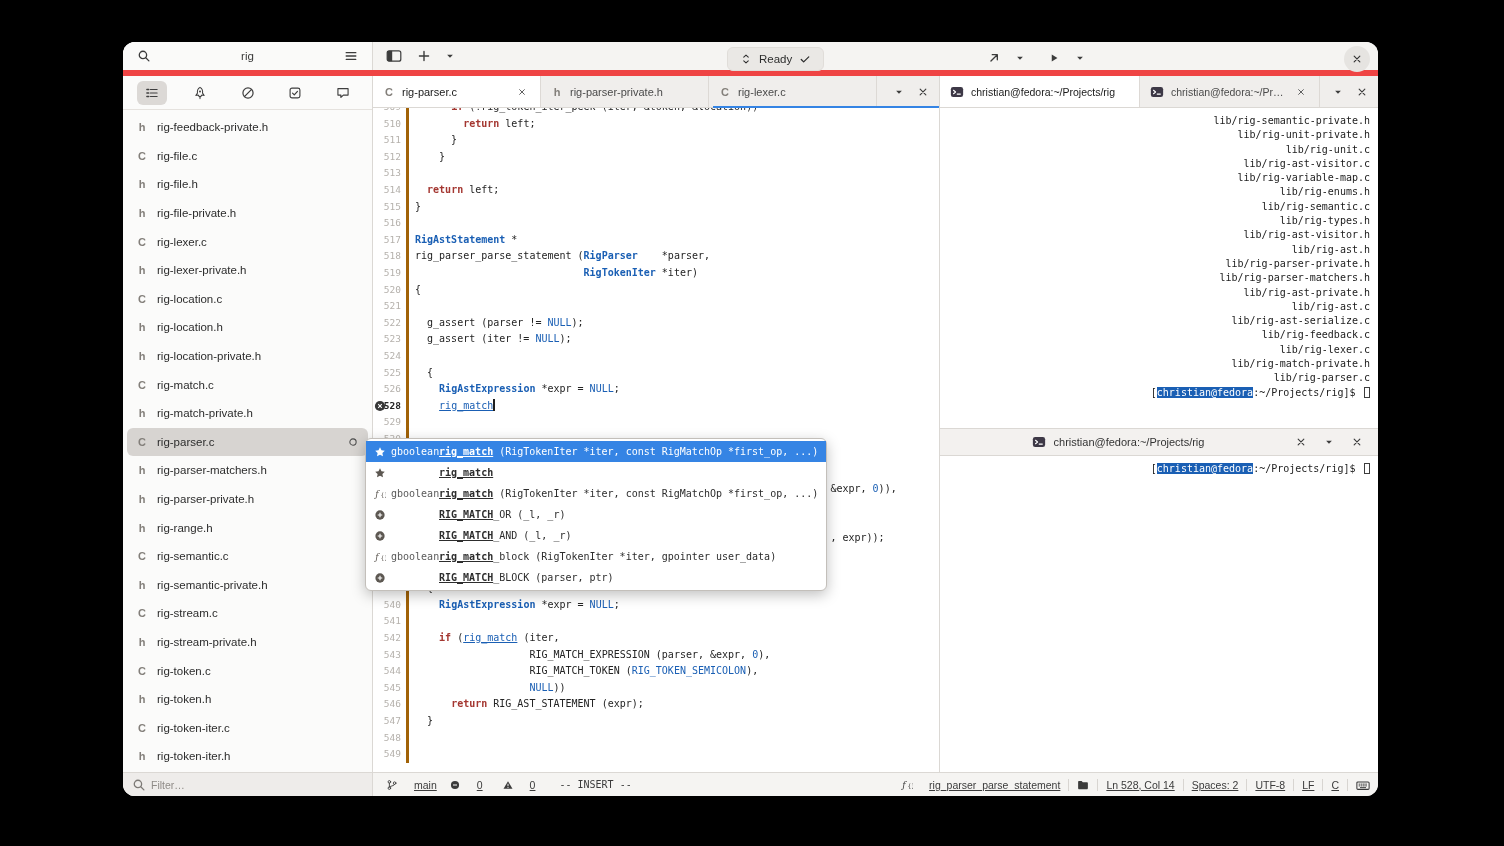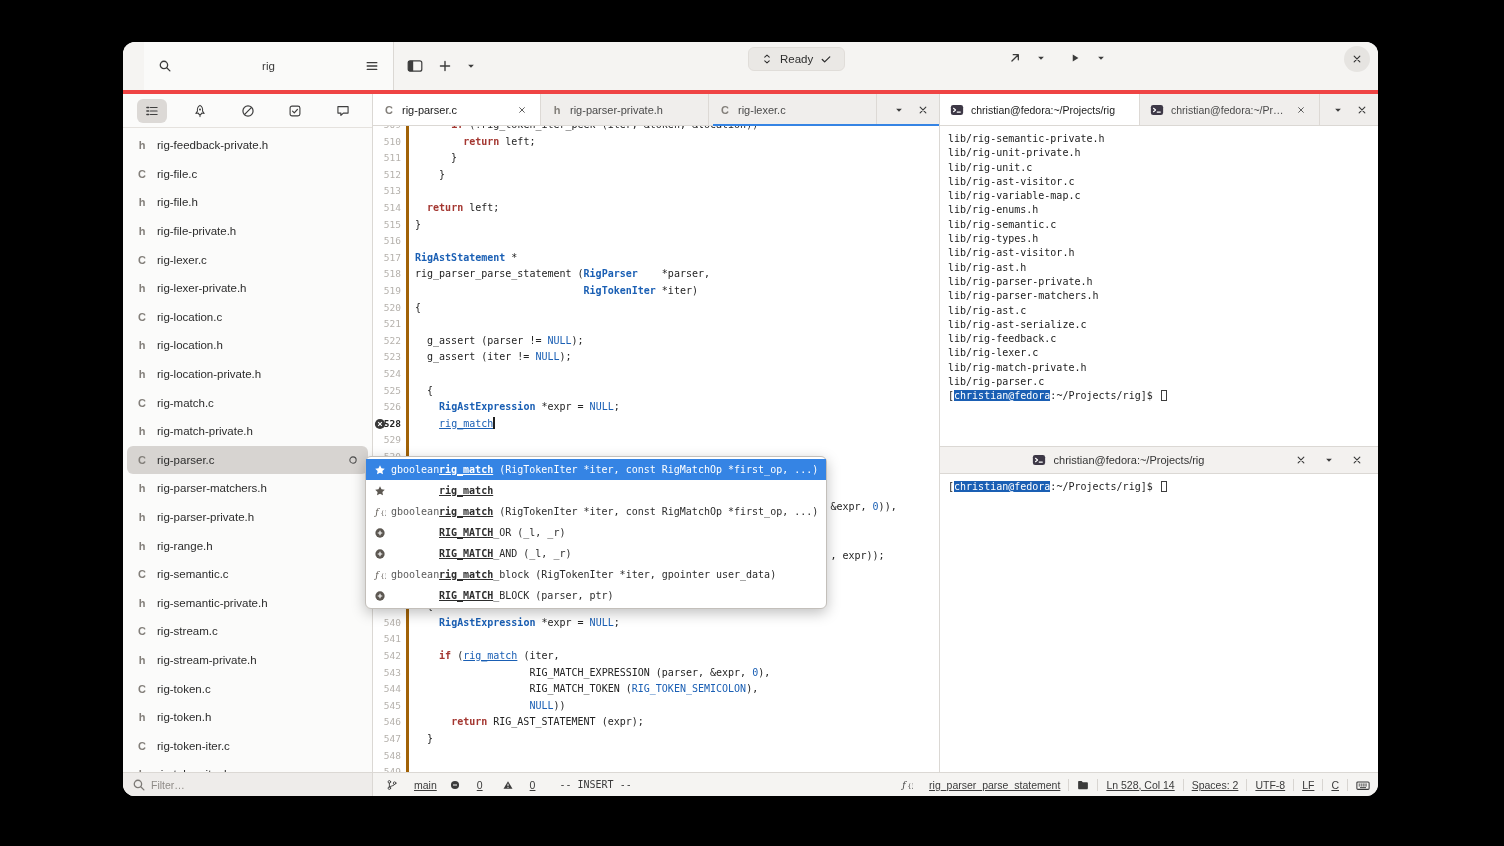--- a/index.html
+++ b/index.html
@@ -7,21 +7,21 @@
   .stage{position:relative;width:1504px;height:846px;background:#000;overflow:hidden;}
   .window{position:absolute;left:123px;top:42px;width:1255px;height:754px;border-radius:12px;overflow:hidden;
           background:#fff;display:flex;flex-direction:column;box-shadow:0 12px 40px rgba(0,0,0,.65);}
 
   
   .ic{display:inline-flex;flex:none;color:inherit;}
   .ic svg{width:100%;height:100%;display:block;}
   .i10{width:10px;height:10px}.i12{width:12px;height:12px}.i14{width:14px;height:14px}.i16{width:16px;height:16px}
 
   
-  .row-header{height:52px;flex:none;display:flex;background:#f5f4f2;border-bottom:4px solid #ef4444;padding-left:21px;}
+  .row-header{height:34px;flex:none;display:flex;background:#f5f4f2;border-bottom:6px solid #ef4444;}
   .sb-header{width:250px;flex:none;display:flex;align-items:center;justify-content:space-between;
              padding:0 8px;border-right:1px solid #dbd8d4;background:#fafaf9;}
   .sb-title{font-size:11.5px;color:#3a3a3a;}
   .hbtn{height:24px;min-width:26px;border:none;background:transparent;border-radius:6px;display:inline-flex;
         align-items:center;justify-content:center;color:#3c3c3c;cursor:pointer;}
   .hbtn.narrow{min-width:18px;}
   .main-header{flex:1;position:relative;display:flex;align-items:center;}
   .hgroup{display:flex;align-items:center;gap:4px;}
   .hgroup.left{padding-left:8px;}
   .hgroup.run{position:absolute;left:608px;top:4px;}
@@ -90,21 +90,21 @@
   .crow .match{font-weight:700;text-decoration:underline;}
   .crow.sel{background:#3584e4;color:#fff;}
   .crow.sel .ctype,.crow.sel .cicon{color:#fff;}
 
   
   .termcol{flex:1;display:flex;flex-direction:column;background:#fff;min-width:0;}
   .term{font-family:"DejaVu Sans Mono",monospace;font-size:10px;line-height:14.3px;color:#1b1b1b;
         padding:6px 8px;overflow:hidden;cursor:text;}
   .term1{height:320px;flex:none;}
   .term2{flex:1;}
-  .tline{white-space:pre;height:14.3px;}
+  .tline{white-space:pre;height:14.3px;text-align:right;}
   .hl{background:#1a5fb4;color:#fff;}
   .tcursor{display:inline-block;width:6.5px;height:11px;border:1px solid #3d3d3d;vertical-align:-2px;margin-left:2px;}
   .pane2head{height:28px;flex:none;background:#f3f1ef;border-top:1px solid #dbd8d4;border-bottom:1px solid #dbd8d4;
              display:flex;align-items:center;padding:0 8px;font-size:11px;color:#333;}
   .pane2head .center{display:flex;align-items:center;gap:8px;margin:0 auto;}
   .pane2head .btns{display:flex;align-items:center;gap:6px;}
 
   
   .statusbar{height:24px;flex:none;display:flex;align-items:center;background:#f5f4f2;border-top:1px solid #dbd8d4;
              font-size:10.5px;color:#3b3b3b;}
@@ -584,20 +584,21 @@
               <div class="tline">lib/rig-unit.c</div>
               <div class="tline">lib/rig-ast-visitor.c</div>
               <div class="tline">lib/rig-variable-map.c</div>
               <div class="tline">lib/rig-enums.h</div>
               <div class="tline">lib/rig-semantic.c</div>
               <div class="tline">lib/rig-types.h</div>
               <div class="tline">lib/rig-ast-visitor.h</div>
               <div class="tline">lib/rig-ast.h</div>
               <div class="tline">lib/rig-parser-private.h</div>
               <div class="tline">lib/rig-parser-matchers.h</div>
+              <div class="tline">lib/rig-ast-private.h</div>
               <div class="tline">lib/rig-ast.c</div>
               <div class="tline">lib/rig-ast-serialize.c</div>
               <div class="tline">lib/rig-feedback.c</div>
               <div class="tline">lib/rig-lexer.c</div>
               <div class="tline">lib/rig-match-private.h</div>
               <div class="tline">lib/rig-parser.c</div>
               <div class="tline"><span>[</span><span class="hl">christian@fedora</span><span>:~/Projects/rig]$ </span><span class="tcursor"></span></div>
             </div>
         </div>
         <div class="pane2head">

